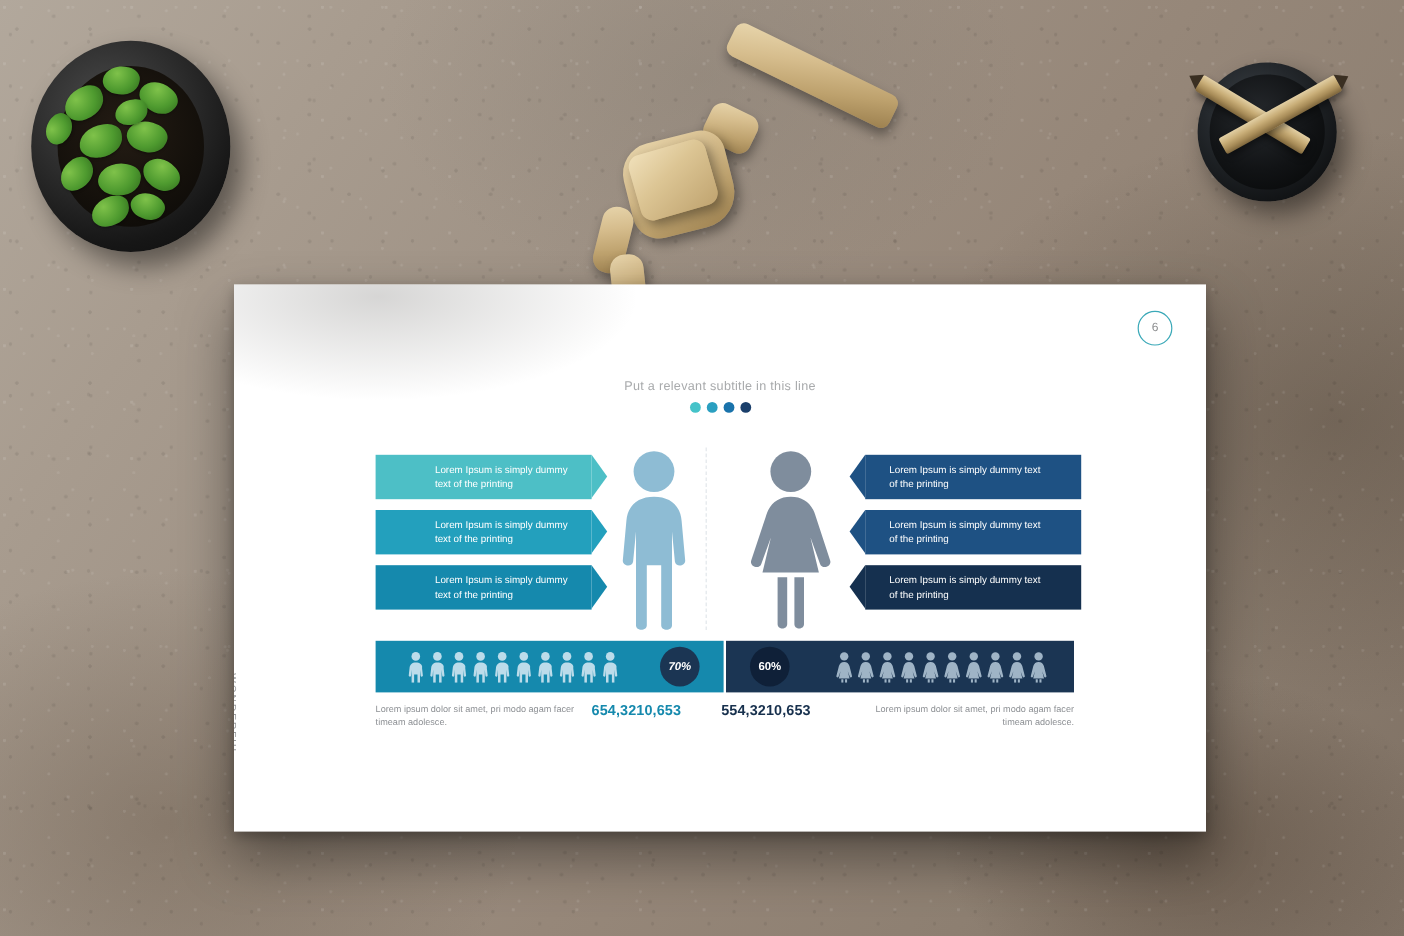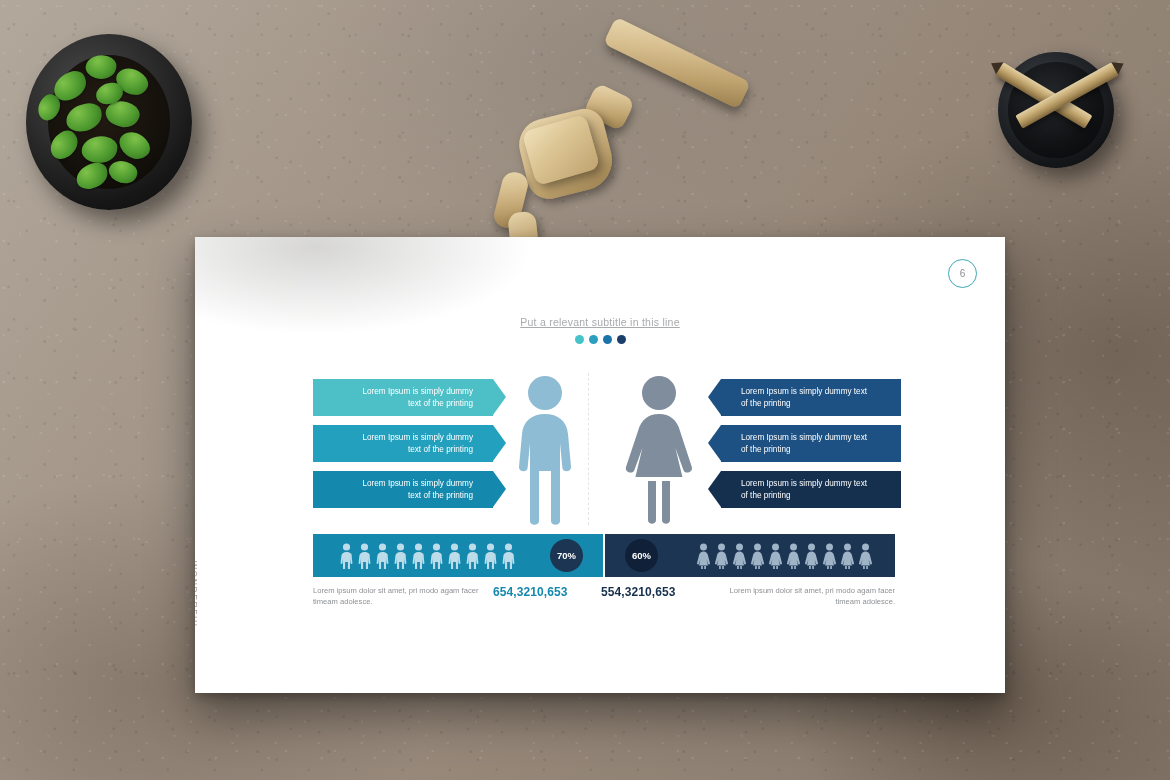--- a/index.html
+++ b/index.html
@@ -97,21 +97,21 @@
     pointer-events:none;
   }
 
   
   .slide-title {
     position:absolute; left:0; right:0; top:42px; text-align:center;
     font-size:31px; font-weight:400; color:#6d6e71; letter-spacing:.2px;
   }
   .slide-sub {
     position:absolute; left:0; right:0; top:79px; text-align:center;
-    font-size:10.5px; color:#a8aaac; letter-spacing:.25px;text-decoration:underline;
+    font-size:10.5px; color:#a8aaac; letter-spacing:.25px;
   }
   .dots { position:absolute; left:0; right:0; top:98px; text-align:center; font-size:0; }
   .dots i { display:inline-block; width:9px; height:9px; border-radius:50%; margin:0 2.5px; }
 
   
   .page-badge {
     position:absolute; right:28px; top:22px; width:29px; height:29px;
     border:1.4px solid #3ba9b8; border-radius:50%;
     display:flex; align-items:center; justify-content:center;
     font-size:10px; color:#8a8c8e;
@@ -127,21 +127,21 @@
   
   .banner-col { position:absolute; top:142px; }
   .left-col  { left:118px;  width:180px; }
   .right-col { left:526px;  width:180px; }
 
   .banner {
     position:relative; height:37px; margin-bottom:9px;
     display:flex; align-items:center;
     font-size:8.2px; line-height:1.35; color:#ffffff;
   }
-  .banner.l { padding:0 20px 0 12px; text-align:right; justify-content:flex-end; }
+  .banner.l { padding:0 20px 0 12px; justify-content:flex-end; }
   .banner.r { padding:0 12px 0 20px; text-align:left; }
   .banner.l::after {
     content:""; position:absolute; right:-13px; top:0;
     border-top:18.5px solid transparent; border-bottom:18.5px solid transparent;
     border-left:13px solid var(--c);
   }
   .banner.r::before {
     content:""; position:absolute; left:-13px; top:0;
     border-top:18.5px solid transparent; border-bottom:18.5px solid transparent;
     border-right:13px solid var(--c);
@@ -336,21 +336,21 @@
         </svg>
       <svg width="15" height="26" viewBox="0 0 15 26">
           <circle cx="7.5" cy="4" r="3.6" fill="#bcdcea"></circle>
           <path d="M7.5 9c-3 0-5 1.6-5.2 4.6L1.6 20c0 1.1 1.8 1.3 1.9.2l.5-5.1V26h2.1v-7h2.8v7h2.1V15.1l.5 5.1c.1 1.1 2 .9 1.9-.2l-.7-6.4C13.5 10.6 10.5 9 7.5 9z" fill="#bcdcea"></path>
         </svg>
       <svg width="15" height="26" viewBox="0 0 15 26">
           <circle cx="7.5" cy="4" r="3.6" fill="#bcdcea"></circle>
           <path d="M7.5 9c-3 0-5 1.6-5.2 4.6L1.6 20c0 1.1 1.8 1.3 1.9.2l.5-5.1V26h2.1v-7h2.8v7h2.1V15.1l.5 5.1c.1 1.1 2 .9 1.9-.2l-.7-6.4C13.5 10.6 10.5 9 7.5 9z" fill="#bcdcea"></path>
         </svg>
     </div>
-    <div class="pct-circle" style="background:#1b3553; margin-left:34px;">
+    <div class="pct-circle" style="background:#1b3553; margin-left:34px;font-style:italic;">
       <span>70%</span>
     </div>
   </div>
 
   <div class="pct-bar pct-right">
     <div class="pct-circle" style="background:#0f2038; margin-left:20px;">
       <span>60%</span>
     </div>
     <div class="people-row" style="margin-left:38px">
       <svg width="15" height="26" viewBox="0 0 15 26">

